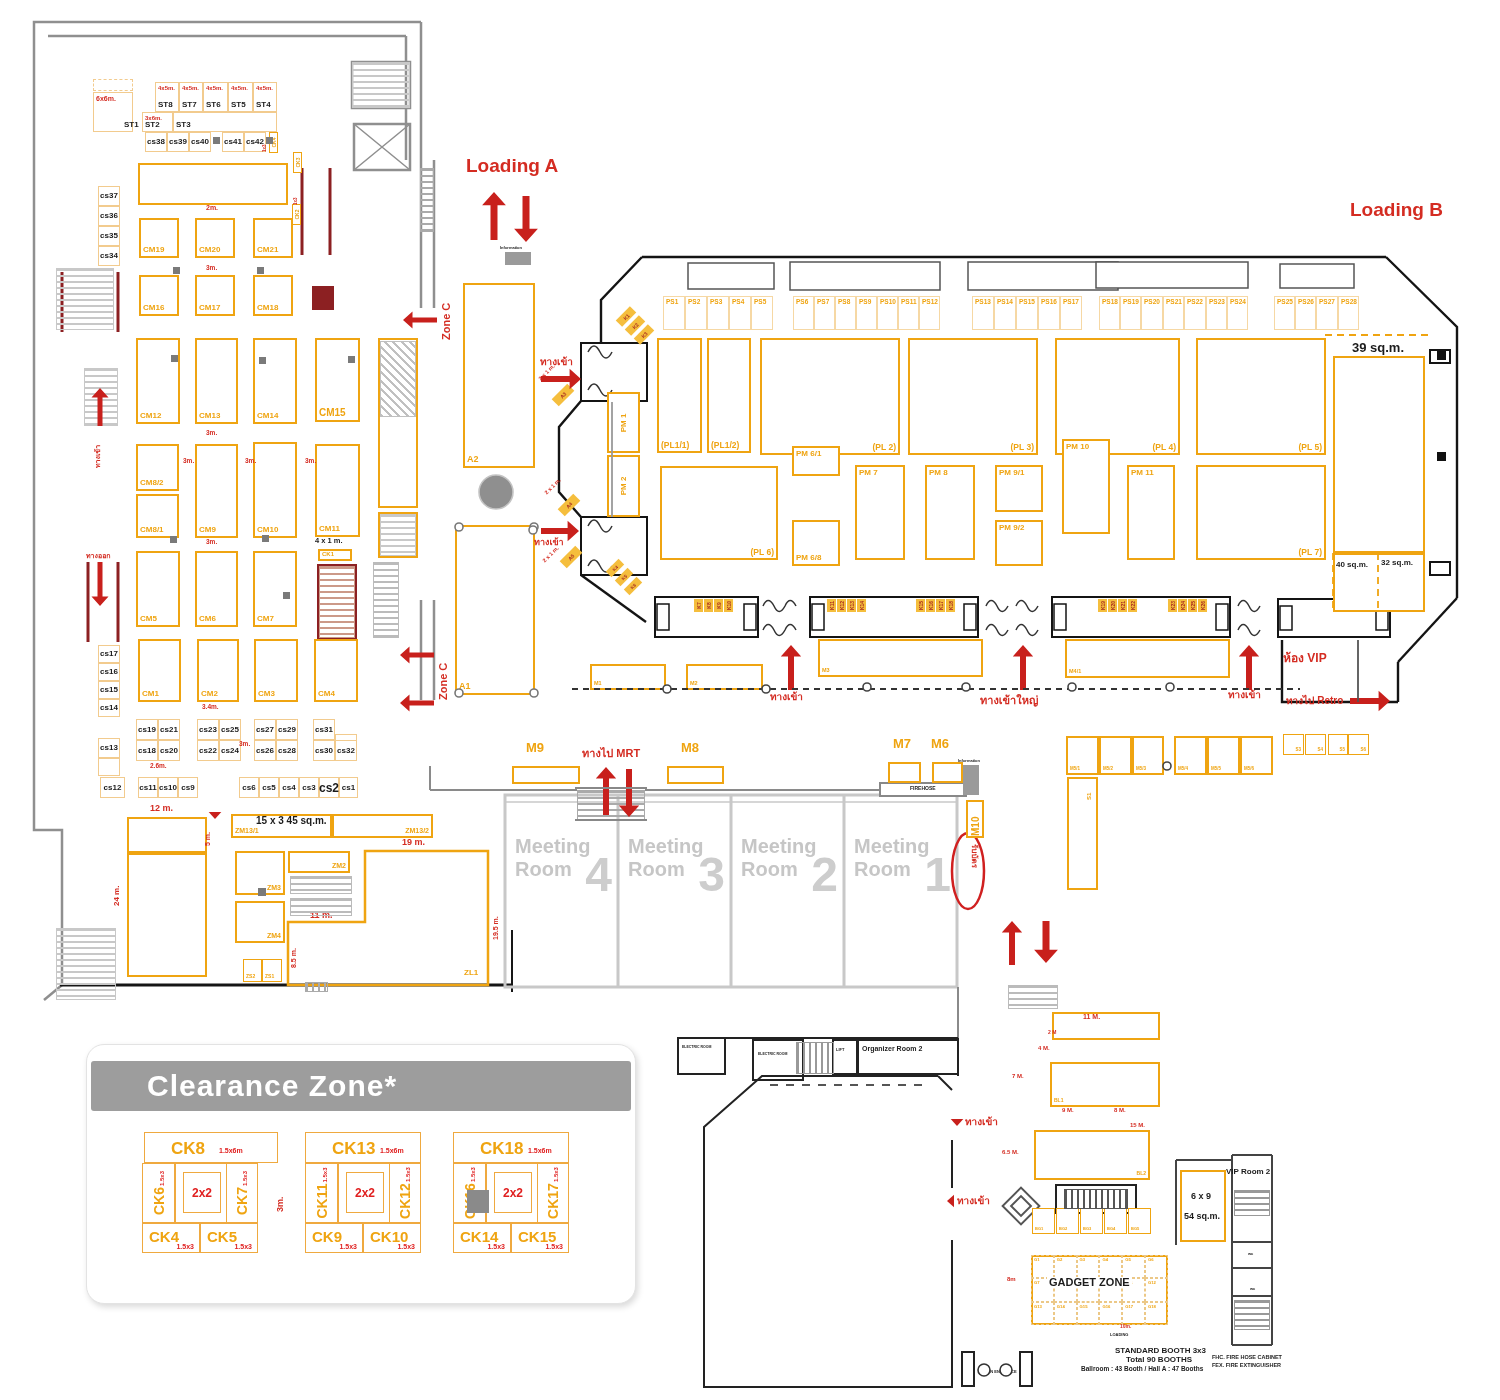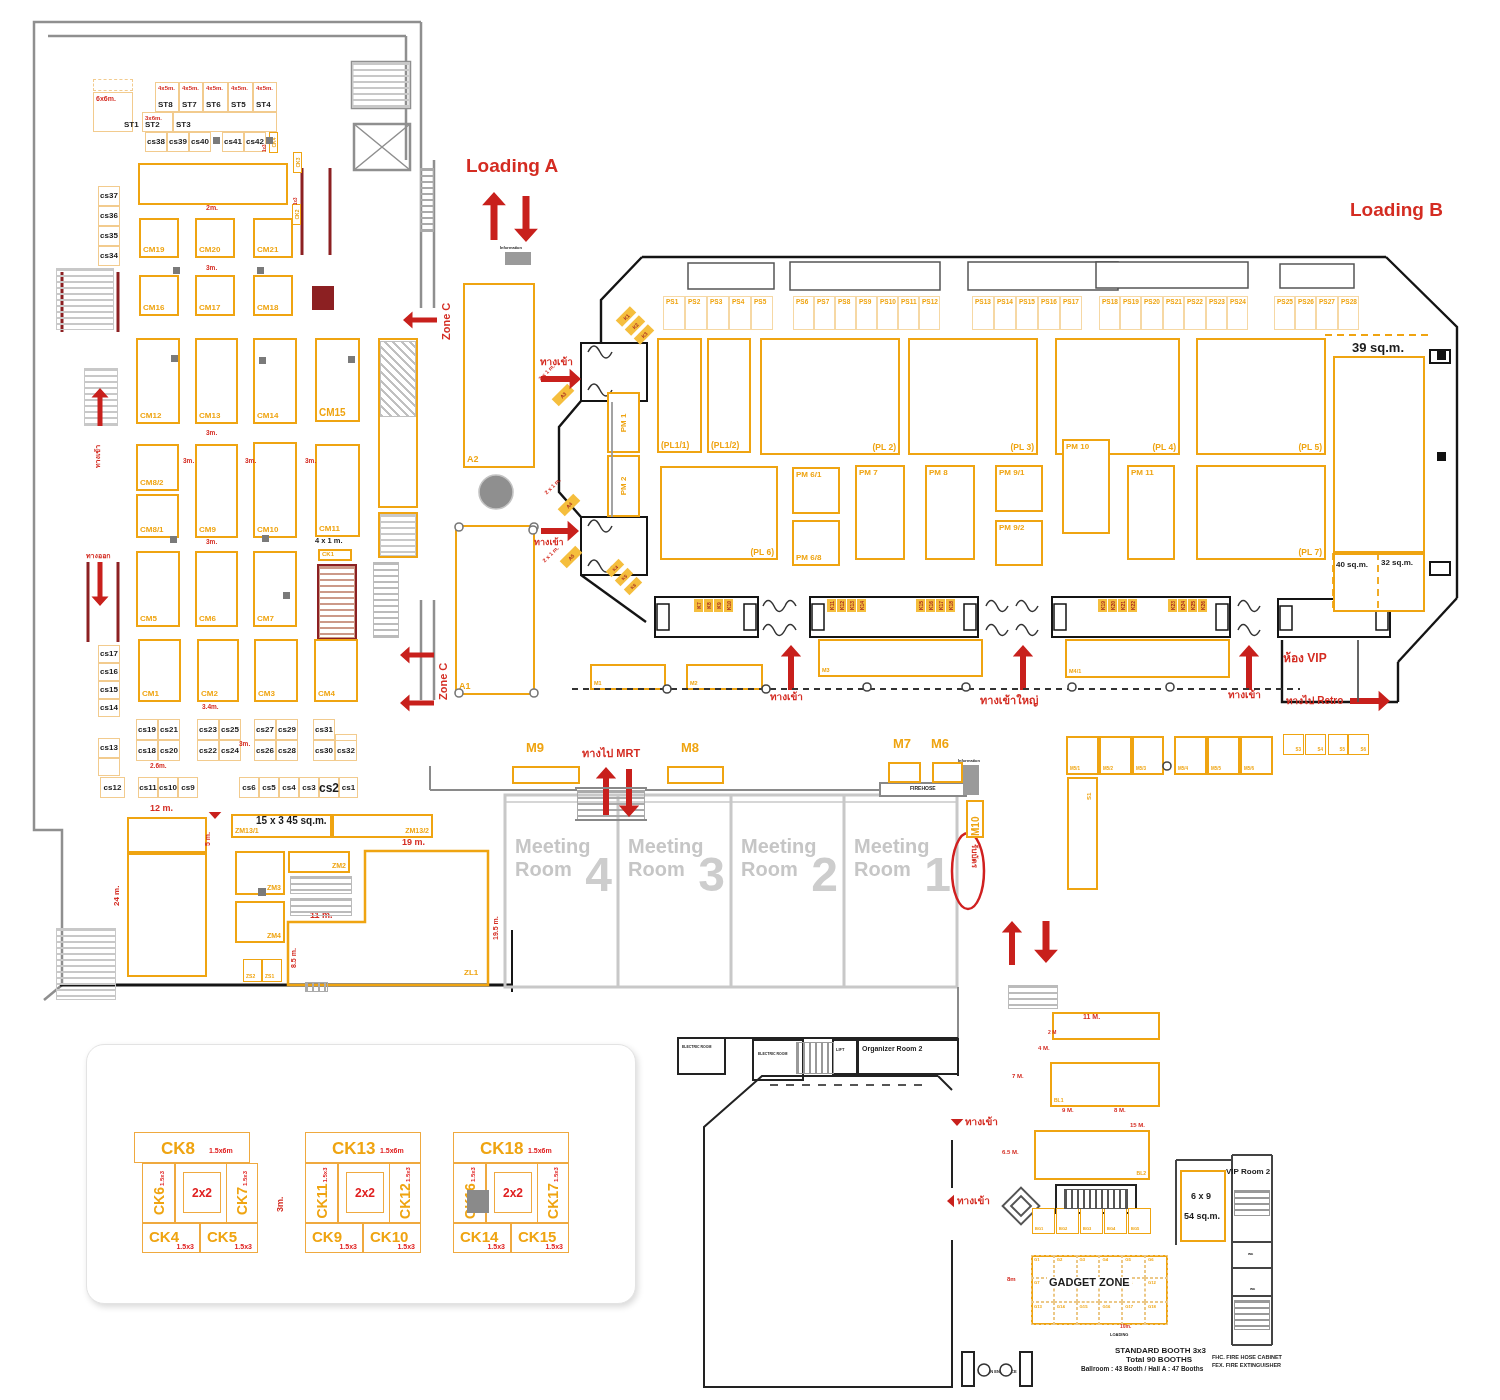--- a/index.html
+++ b/index.html
@@ -163,21 +163,24 @@
         <path d="M1272,1155 V1345"></path>
       <path d="M1232,1155 H1272"></path>
         <path d="M1232,1345 H1272"></path>
       <path d="M1232,1242 H1272 M1232,1268 H1272 M1232,1296 H1272"></path>
     </g>
     <polygon points="365,851 488,851 488,985 288,985 288,922 365,922" fill="none" stroke="#EFA411" stroke-width="2.5"></polygon>
     <ellipse cx="968" cy="871" rx="16" ry="38" fill="none" stroke="#D02020" stroke-width="2.5"></ellipse>
   </svg>
 
   <div id="clearance-card">
-  <div class="ckbox" style="left: 47px; top: 87px; width: 116px; height: 31px;">
+    <div id="clearance-header">
+      <span id="clearance-title">Clearance Zone*</span>
+    </div>
+  <div class="ckbox" style="left: 57px; top: 87px; width: 134px; height: 31px;">
         <span class="ck-big" style="left:26px;top:6px">CK8</span>
         <span class="ck-note" style="left:74px;top:14px">1.5x6m</span>
       </div>
       <div class="ckbox" style="left: 55px; top: 118px; width: 33px; height: 60px;">
         <span class="ck-rot"><span class="ck-big">CK6</span><span class="ck-note">1.5x3</span></span>
       </div>
       <div class="ckbox" style="left: 88px; top: 118px; width: 52px; height: 60px;"></div>
       <div class="ckbox" style="left: 96px; top: 127px; width: 38px; height: 41px;">
         <span class="ck-note" style="font-size:12px;left:50%;top:50%;transform:translate(-50%,-50%)">2x2</span>
       </div>
@@ -575,21 +578,21 @@
       </div>
       <div class="booth b-pm" style="left: 607px; top: 392px; width: 33px; height: 61px;">
         <span class="lab p-rot" style="font-size: 8px;">PM 1</span>
       </div>
       <div class="booth b-pm" style="left: 607px; top: 455px; width: 33px; height: 62px;">
         <span class="lab p-rot" style="font-size: 8px;">PM 2</span>
       </div>
       <div class="booth b-pl" style="left: 660px; top: 466px; width: 118px; height: 94px;">
         <span class="lab p-br" style="font-size: 8.5px;">(PL 6)</span>
       </div>
-      <div class="booth b-pm" style="left: 792px; top: 467px; width: 48px; height: 47px;">
+      <div class="booth b-pm" style="left: 792px; top: 446px; width: 48px; height: 30px;">
         <span class="lab p-tl" style="font-size: 8px;">PM 6/1</span>
       </div>
       <div class="booth b-pm" style="left: 792px; top: 520px; width: 48px; height: 46px;">
         <span class="lab p-bl" style="font-size: 8px;">PM 6/8</span>
       </div>
       <div class="booth b-pm" style="left: 855px; top: 465px; width: 50px; height: 95px;">
         <span class="lab p-tl" style="font-size: 8px;">PM 7</span>
       </div>
       <div class="booth b-pm" style="left: 925px; top: 465px; width: 50px; height: 95px;">
         <span class="lab p-tl" style="font-size: 8px;">PM 8</span>

